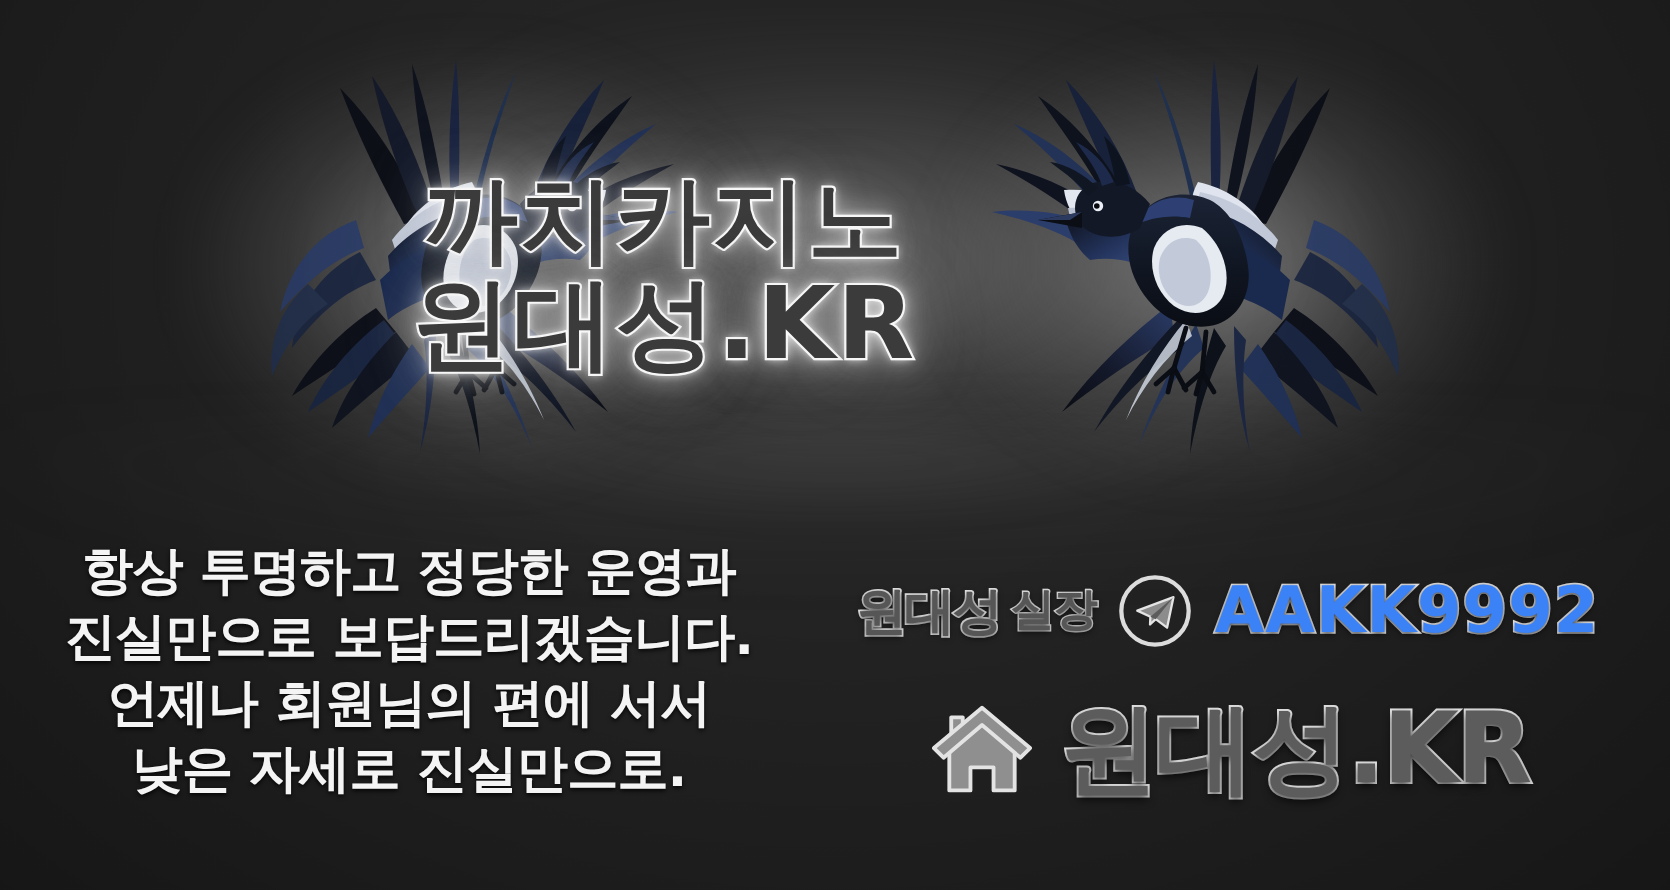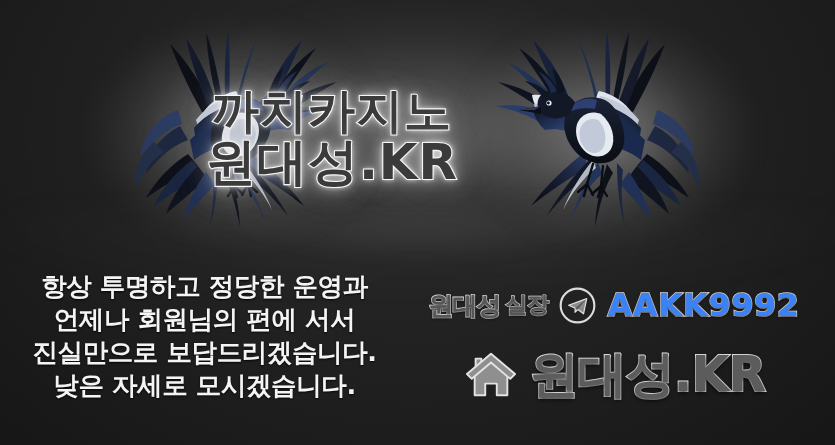--- a/index.html
+++ b/index.html
@@ -381,23 +381,23 @@
 
   <div id="hero-title">
     <span class="hero-line" id="hero-line1">까치카지노</span>
     <span class="hero-line" id="hero-line2">원대성.KR</span>
   </div>
 
   <div id="lower">
 
     <div id="slogan">
       <span class="slogan-line">항상 투명하고 정당한 운영과</span>
+      <span class="slogan-line">진실만으로 보답드리겠습니다.</span>
       <span class="slogan-line">언제나 회원님의 편에 서서</span>
-      <span class="slogan-line">진실만으로 보답드리겠습니다.</span>
-      <span class="slogan-line">낮은 자세로 모시겠습니다.</span>
+      <span class="slogan-line">낮은 자세로 진실만으로.</span>
     </div>
 
     <div id="contact">
 
       <div id="contact-row">
         <span class="name-big">원대성</span>
         <span class="name-small">실장</span>
 
         <span id="telegram-icon">
           <svg viewBox="0 0 44 44" xmlns="http://www.w3.org/2000/svg">

